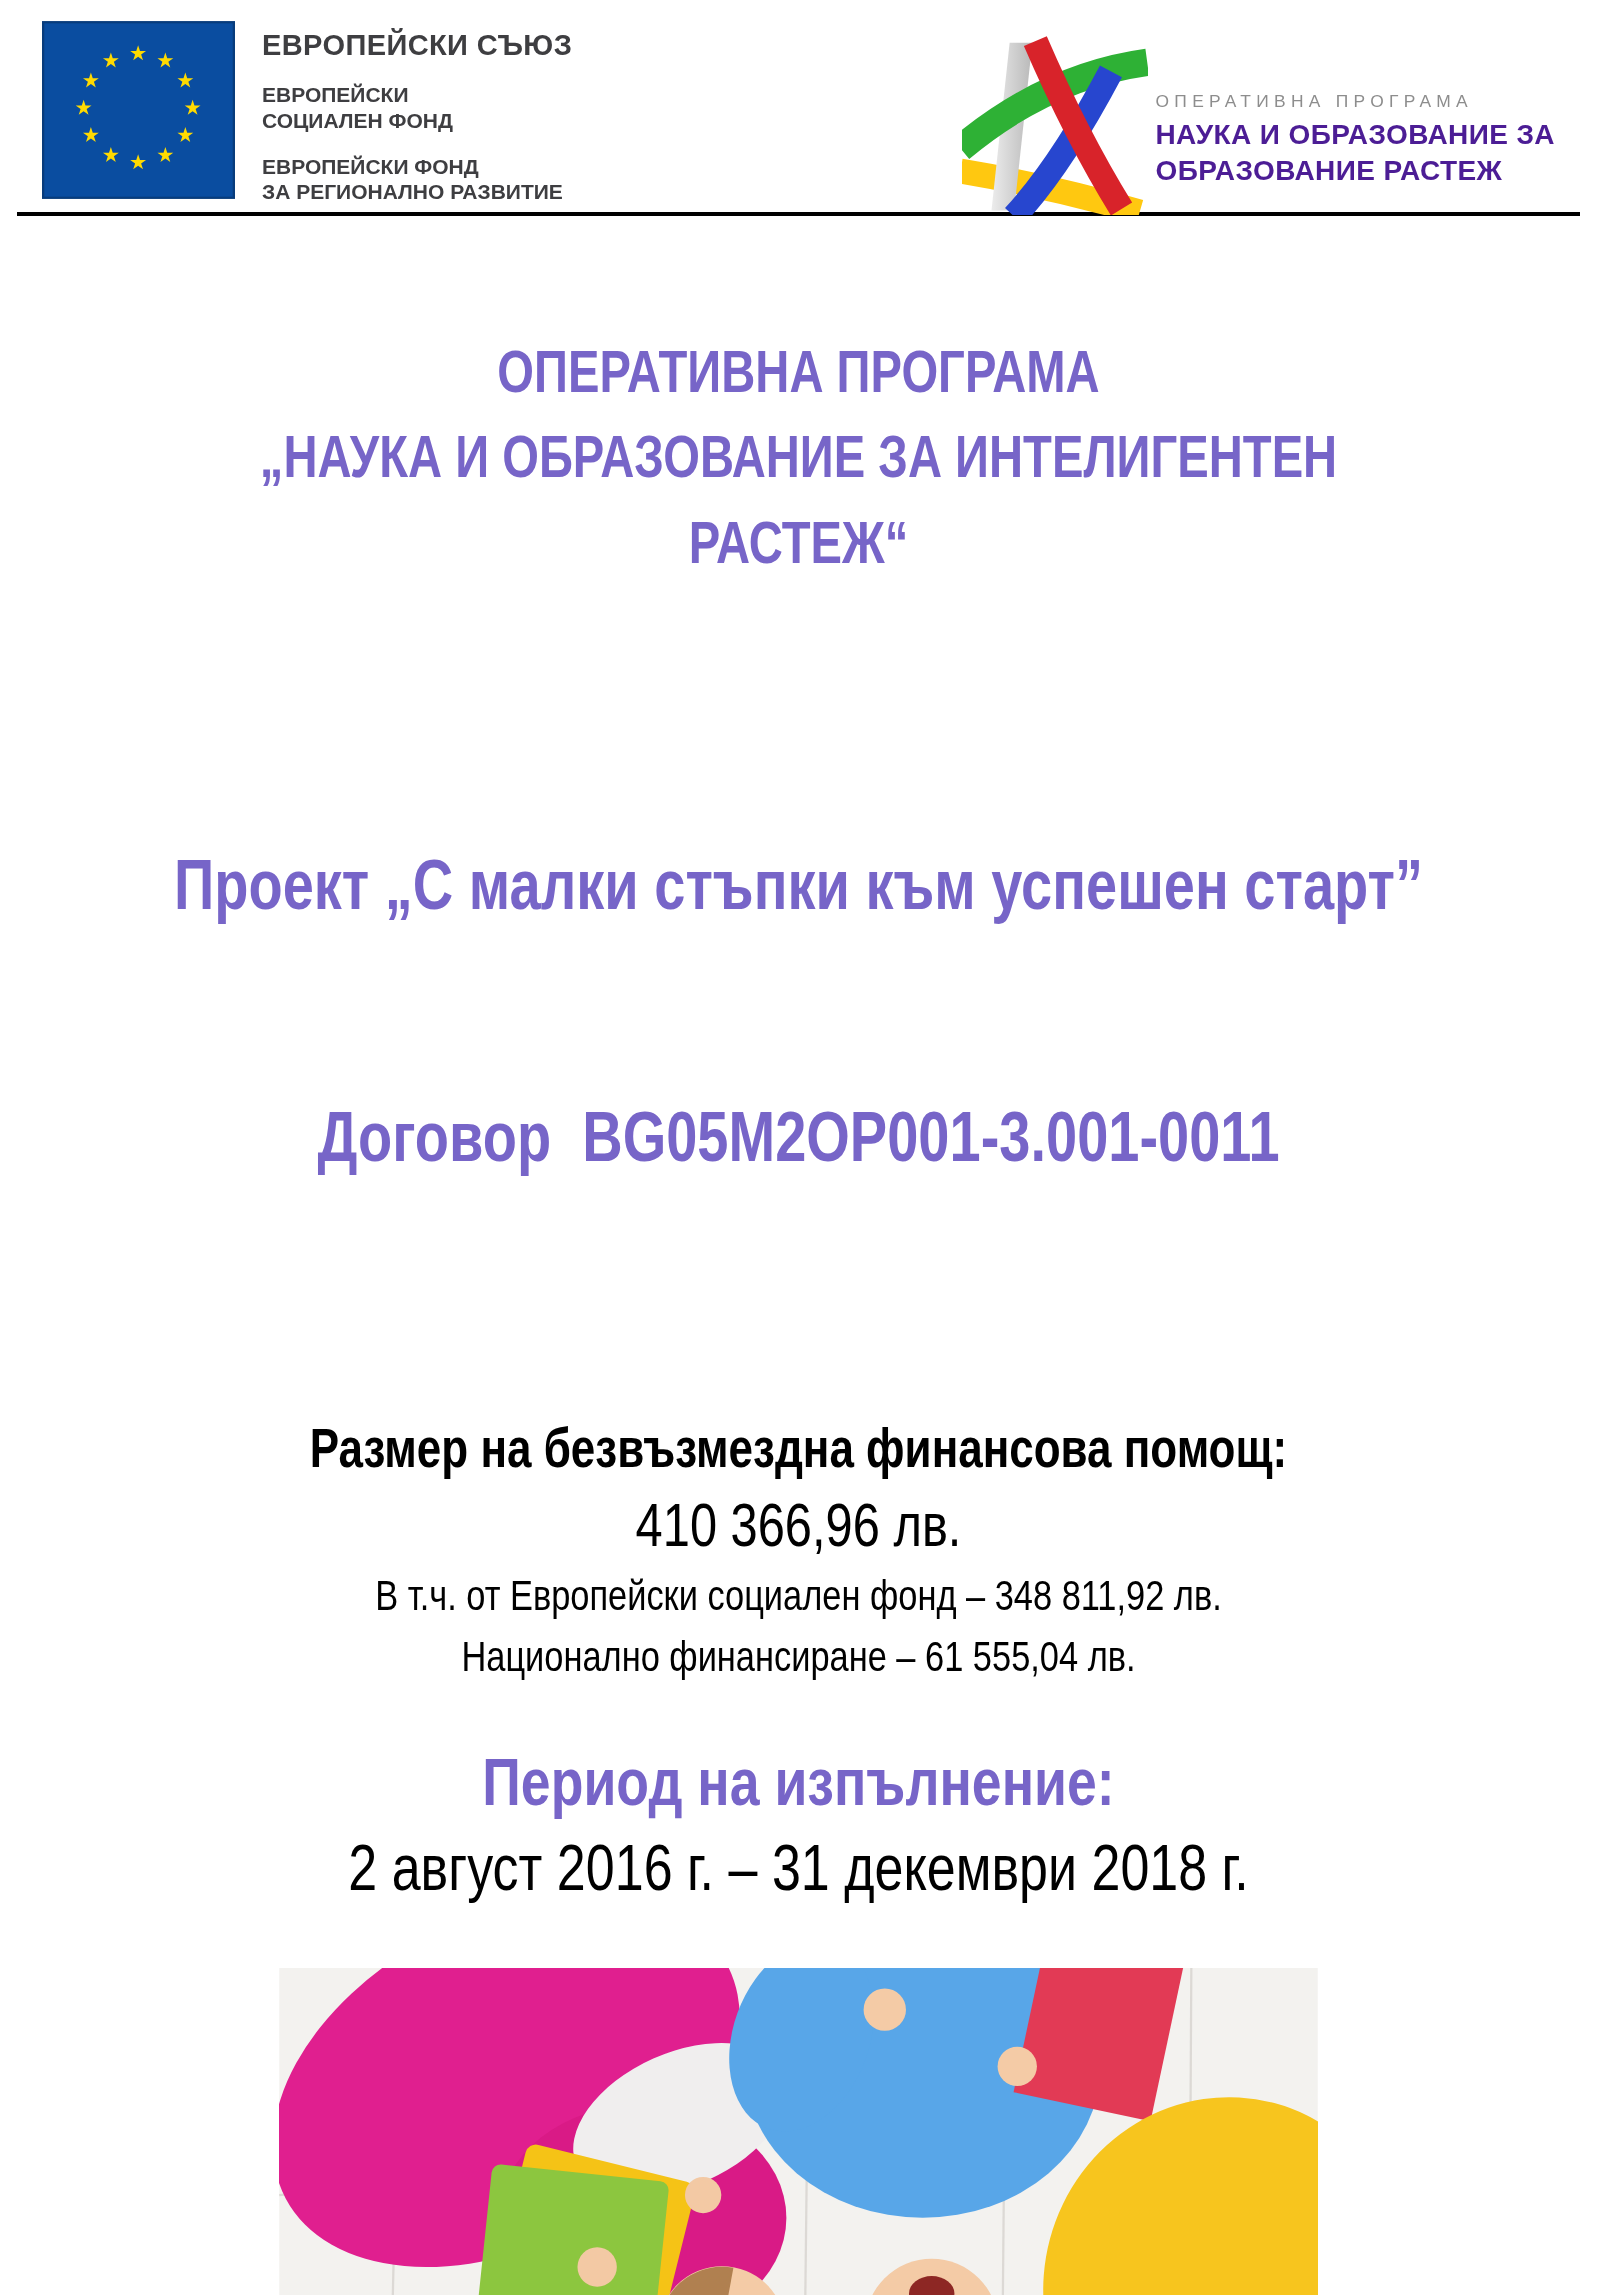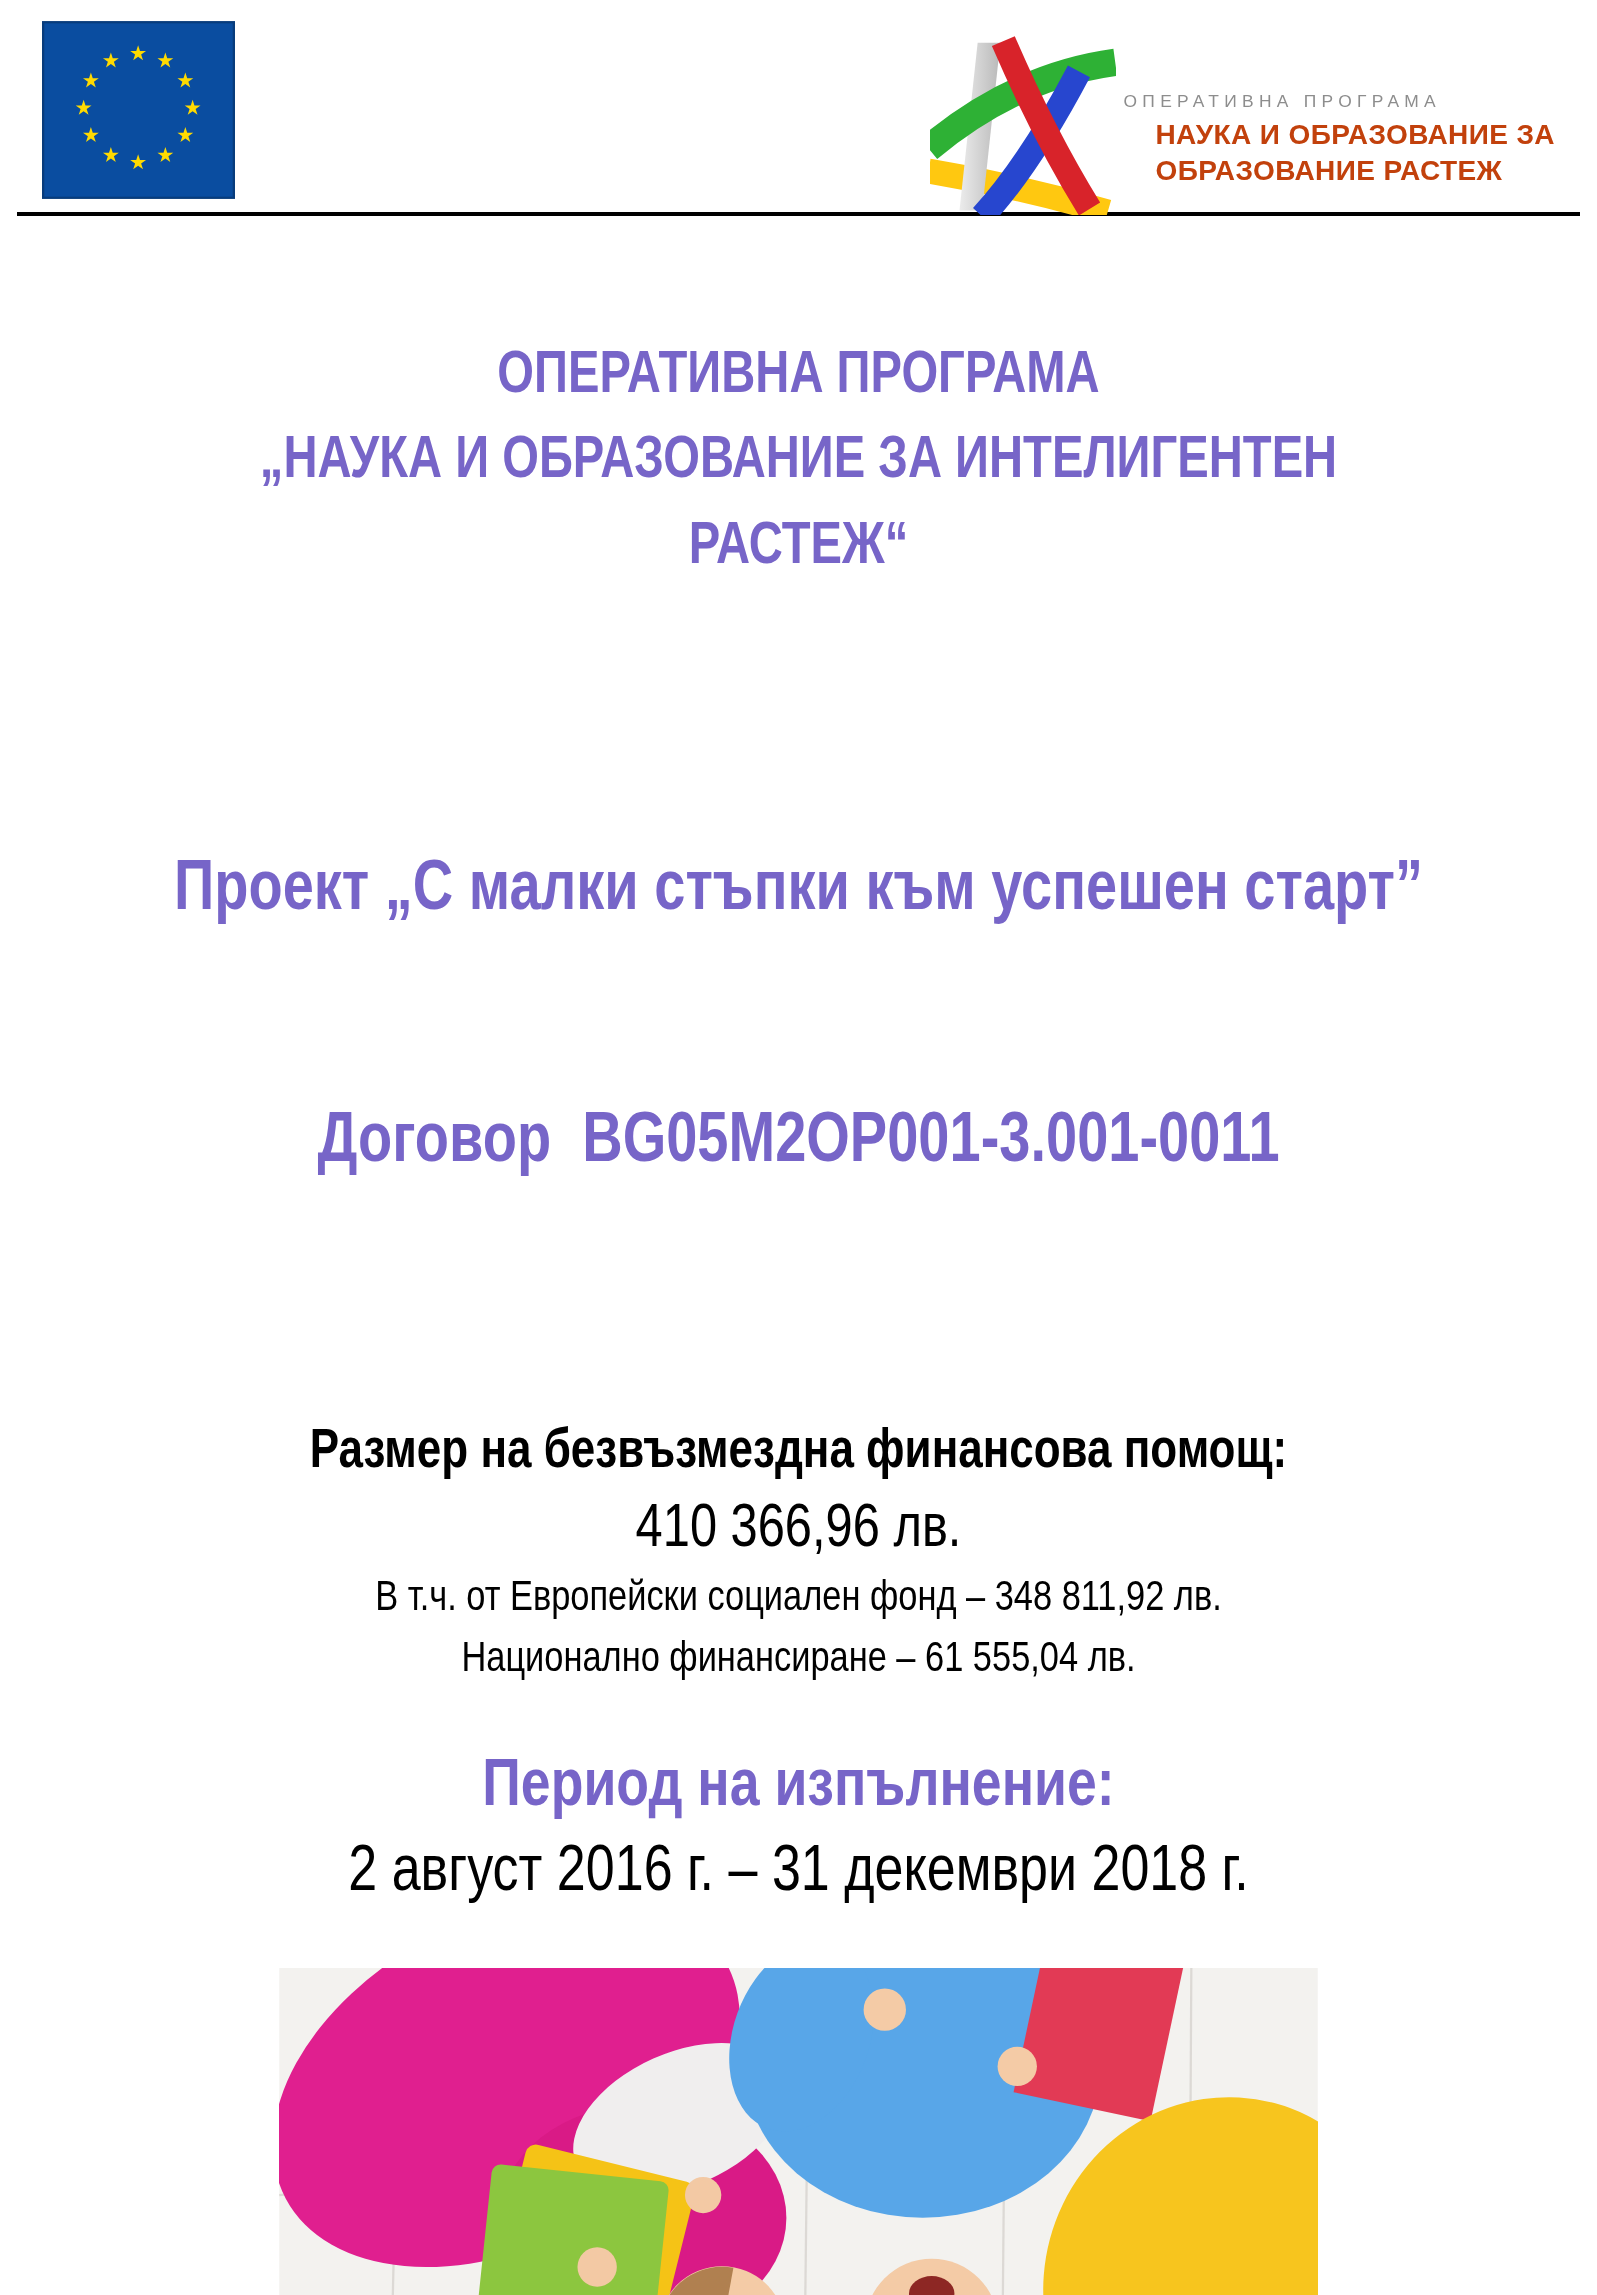--- a/index.html
+++ b/index.html
@@ -11,21 +11,21 @@
   .header{display:flex;align-items:flex-start;padding:21px 42px 0 42px;height:183px;}
   .eu-block{display:flex;gap:27px;}
   .eu-flag{flex:0 0 auto;}
   .eu-text{padding-top:7.6px;color:#3e3e41;}
   .eu-title{font-size:29px;font-weight:bold;letter-spacing:0.4px;}
   .eu-sub{font-size:21px;font-weight:bold;line-height:1.22;margin-top:20.4px;}
   .op-block{margin-left:auto;display:flex;align-items:flex-start;}
   .op-mark{margin-top:4.5px;}
   .op-text{margin-top:70px;margin-left:7.6px;}
   .op-kicker{font-size:17.4px;color:#8d8d8d;letter-spacing:5.3px;margin-bottom:5.3px;white-space:nowrap;}
-  .op-line{font-size:28px;font-weight:bold;color:#c2410c;line-height:1.26;letter-spacing:0.4px;white-space:nowrap;margin-left:32px;}
+  .op-line{font-size:28px;font-weight:bold;color:#4c1d95;line-height:1.26;letter-spacing:0.4px;white-space:nowrap;}
   .rule{border:none;border-top:4.5px solid #000;margin:7.6px 16.7px 0 16.7px;}
   
   .main{text-align:center;}
   .cx{transform:scaleX(0.8);transform-origin:50% 50%;}
   .t-program{margin-top:114px;font-size:59px;font-weight:bold;color:#7765c8;line-height:1.45;}
   .t-project{margin-top:89px;font-size:70px;font-weight:bold;color:#7765c8;line-height:1.2;white-space:pre-wrap;}
   .t-grant-h{margin-top:67px;font-size:55px;font-weight:bold;line-height:1.25;}
   .t-amount{margin-top:6px;font-size:61px;line-height:1.2;}
   .t-detail{margin-top:4.5px;font-size:43px;line-height:1.32;}
   .t-period-h{margin-top:55px;font-size:67px;font-weight:bold;color:#7765c8;line-height:1.25;}
@@ -53,20 +53,31 @@
           <use href="#st" x="189.4" y="151"></use>
           <use href="#st" x="163" y="177.4"></use>
           <use href="#st" x="127" y="187"></use>
           <use href="#st" x="91" y="177.4"></use>
           <use href="#st" x="64.6" y="151"></use>
           <use href="#st" x="55" y="115"></use>
           <use href="#st" x="64.6" y="79"></use>
           <use href="#st" x="91" y="52.6"></use>
         </g>
       </svg>
+      <div class="eu-text">
+        <div class="eu-title">ЕВРОПЕЙСКИ СЪЮЗ</div>
+        <div class="eu-sub">
+          <div>ЕВРОПЕЙСКИ</div>
+          <div>СОЦИАЛЕН ФОНД</div>
+        </div>
+        <div class="eu-sub">
+          <div>ЕВРОПЕЙСКИ ФОНД</div>
+          <div>ЗА РЕГИОНАЛНО РАЗВИТИЕ</div>
+        </div>
+      </div>
     </div>
 
     <div class="op-block">
       <svg class="op-mark" width="186" height="189" viewBox="0 0 240 250">
         <defs>
           <linearGradient id="sg" x1="0" y1="0" x2="1" y2="0">
             <stop offset="0" stop-color="#ececec"></stop>
               <stop offset="1" stop-color="#b9b9b9"></stop>
           </linearGradient>
         </defs>

